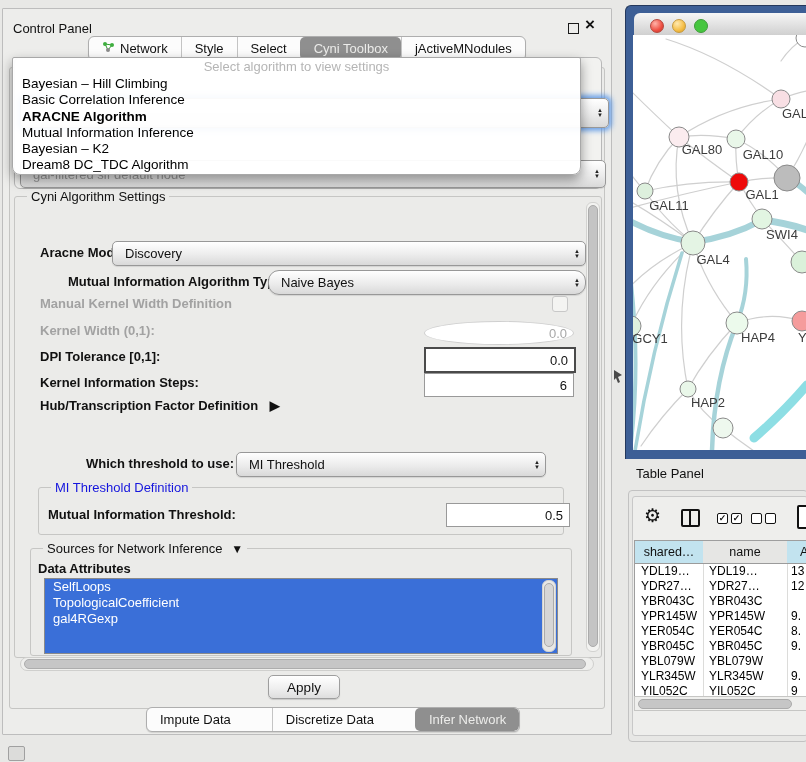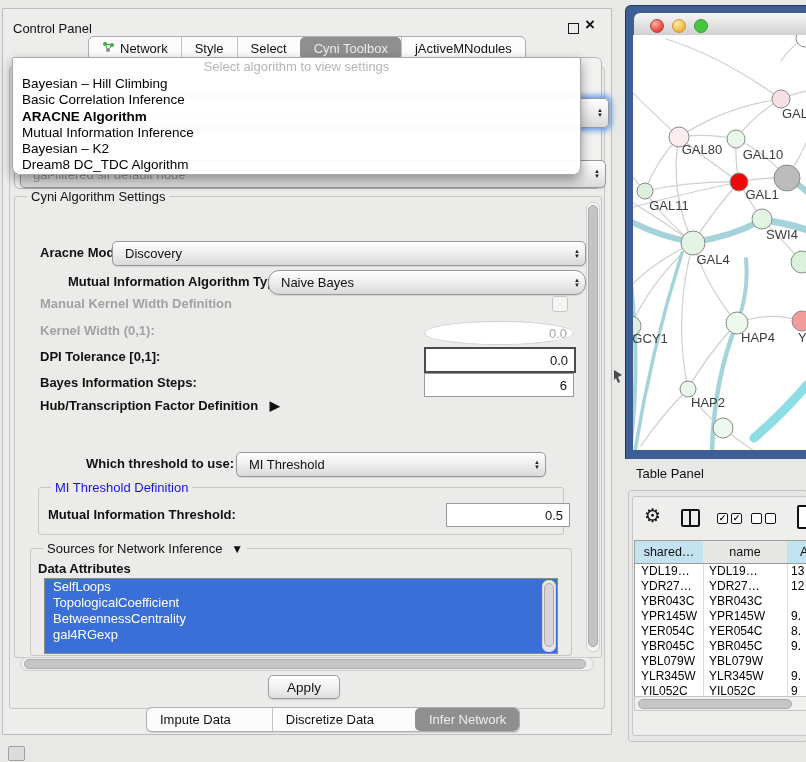--- a/index.html
+++ b/index.html
@@ -220,21 +220,21 @@
   <span class="lbl b dis" style="left:40px;top:324px;">Kernel Width (0,1):</span>
   <div class="field light" style="left:424px;top:321px;width:142px;height:22px;">
     <span>0.0</span>
   </div>
 
   <span class="lbl b" style="left:40px;top:350px;">DPI Tolerance [0,1]:</span>
   <div class="field dark" style="left:424px;top:347px;width:142px;height:22px;">
     <span>0.0</span>
   </div>
 
-  <span class="lbl b" style="left:40px;top:376px;">Bayes Information Steps:</span>
+  <span class="lbl b" style="left:40px;top:376px;">Kernel Information Steps:</span>
   <div class="field" style="left:424px;top:373px;width:142px;height:22px;">
     <span>6</span>
   </div>
 
   <span class="lbl b" style="left:40px;top:399px;">
     <span>Hub/Transcription Factor Definition</span>
     <span style="font-size:13px;margin-left:8px;">▶</span>
   </span>
 
   <span class="lbl b" style="left:86px;top:457px;">Which threshold to use:</span>
@@ -258,21 +258,20 @@
     <span class="legend">
       <span>Sources for Network Inference</span>
       <span style="font-size:12px;margin-left:5px;">▼</span>
     </span>
   </div>
   <span class="lbl b" style="left:38px;top:562px;">Data Attributes</span>
   <div class="attr-box">
     <div id="attr-list">
         <div class="attr-item">SelfLoops</div>
         <div class="attr-item">TopologicalCoefficient</div>
-        <div class="attr-item">BetweennessCentrality</div>
         <div class="attr-item">gal4RGexp</div>
       </div>
   </div>
   <div class="scroll-v" style="left:542px;top:580px;width:12px;height:70px;background:#e8e8e6;">
     <span class="thumb-v" style="left:1px;top:2px;width:8px;height:62px;background:#d6d6d6;"></span>
   </div>
   <div class="scroll-h" style="left:20px;top:657px;width:572px;height:12px;">
     <span class="thumb-h" style="left:3px;top:1px;width:560px;height:8px;"></span>
   </div>
 

